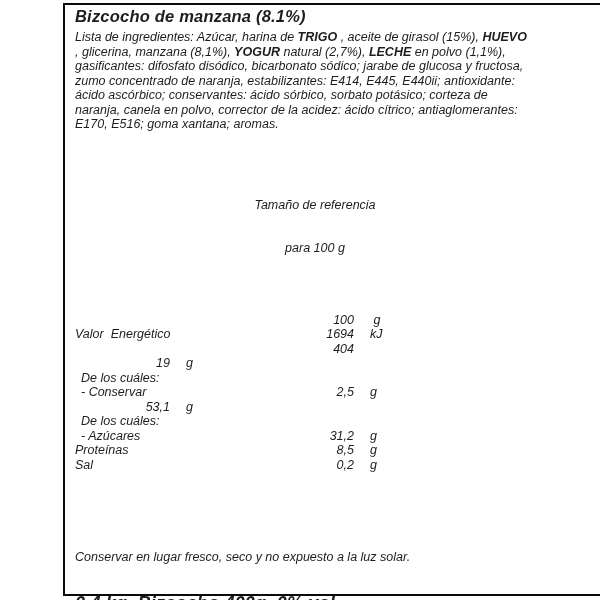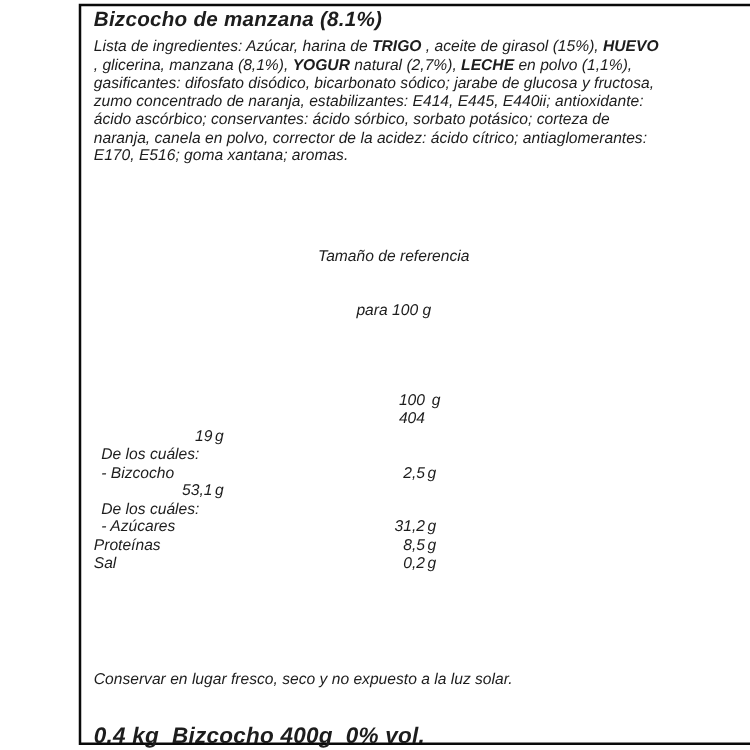--- a/index.html
+++ b/index.html
@@ -46,21 +46,21 @@
   }
   .ingredients b { font-weight: bold; }
   .nut-header {
     margin-top: 37px;
     margin-left: 130px;
     width: 220px;
     text-align: center;
     white-space: pre-wrap;
   }
   .nut-rows { margin-top: 28px; }
-  .nrow { display: flex; }
+  .nrow { display: flex; gap: 14px; }
   .nlabel {
     width: 170px;
     white-space: pre-wrap;
   }
   .nlabel.ind { width: 164px; padding-left: 6px; }
   .nnum {
     width: 95px;
     text-align: right;
     white-space: pre;
   }
@@ -98,34 +98,39 @@
       <div>para 100 g</div>
     </div>
 
     <div class="nut-rows">
         <div class="nrow">
           <span class="nlabel"></span>
           <span class="nnum">100</span>
           <span class="nunit"> g</span>
         </div>
         <div class="nrow">
+          <span class="nlabel">Valor  Energético</span>
+          <span class="nnum">1694</span>
+          <span class="nunit">kJ</span>
+        </div>
+        <div class="nrow">
           <span class="nlabel"></span>
           <span class="nnum">404</span>
         </div>
         <div class="nrow">
           <span class="nnum">19</span>
           <span class="nunit">g</span>
         </div>
         <div class="nrow">
           <span class="nlabel ind">De los cuáles:</span>
           <span class="nnum"></span>
           <span class="nunit"></span>
         </div>
         <div class="nrow">
-          <span class="nlabel ind">- Bizcocho</span>
+          <span class="nlabel ind">- Conservar</span>
           <span class="nnum">2,5</span>
           <span class="nunit">g</span>
         </div>
         <div class="nrow">
           <span class="nnum">53,1</span>
           <span class="nunit">g</span>
         </div>
         <div class="nrow">
           <span class="nlabel ind">De los cuáles:</span>
           <span class="nnum"></span>

